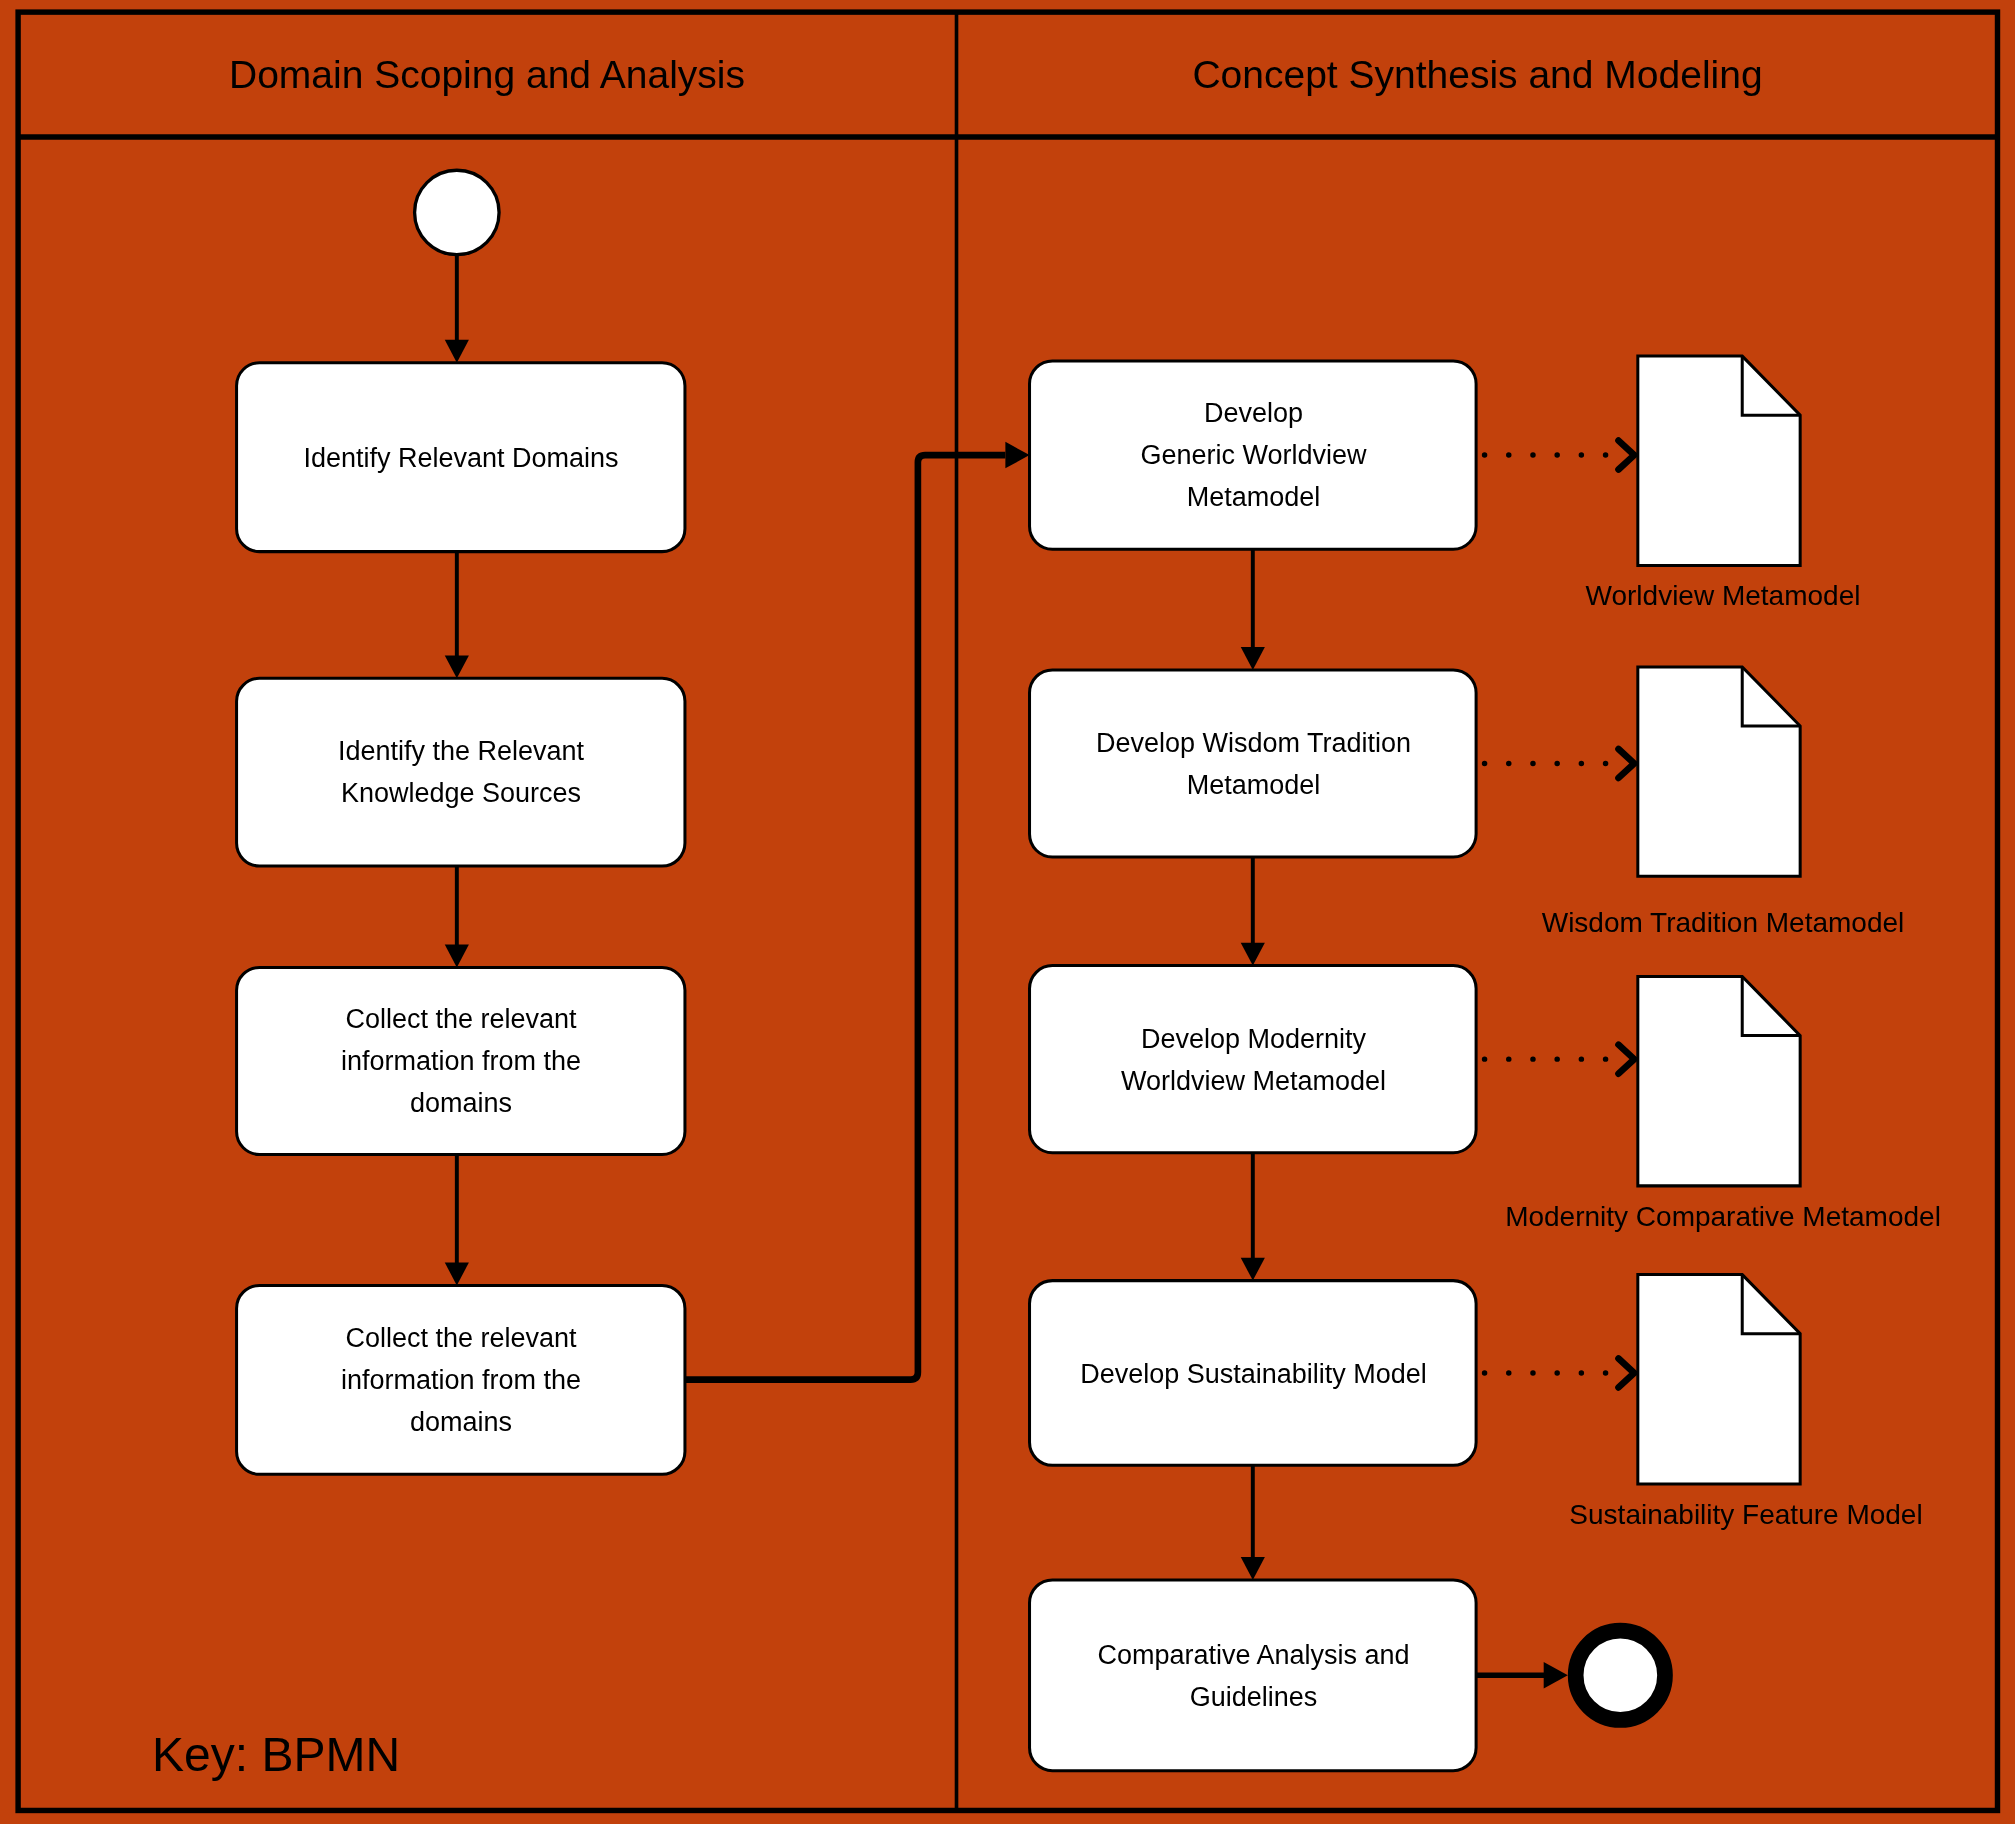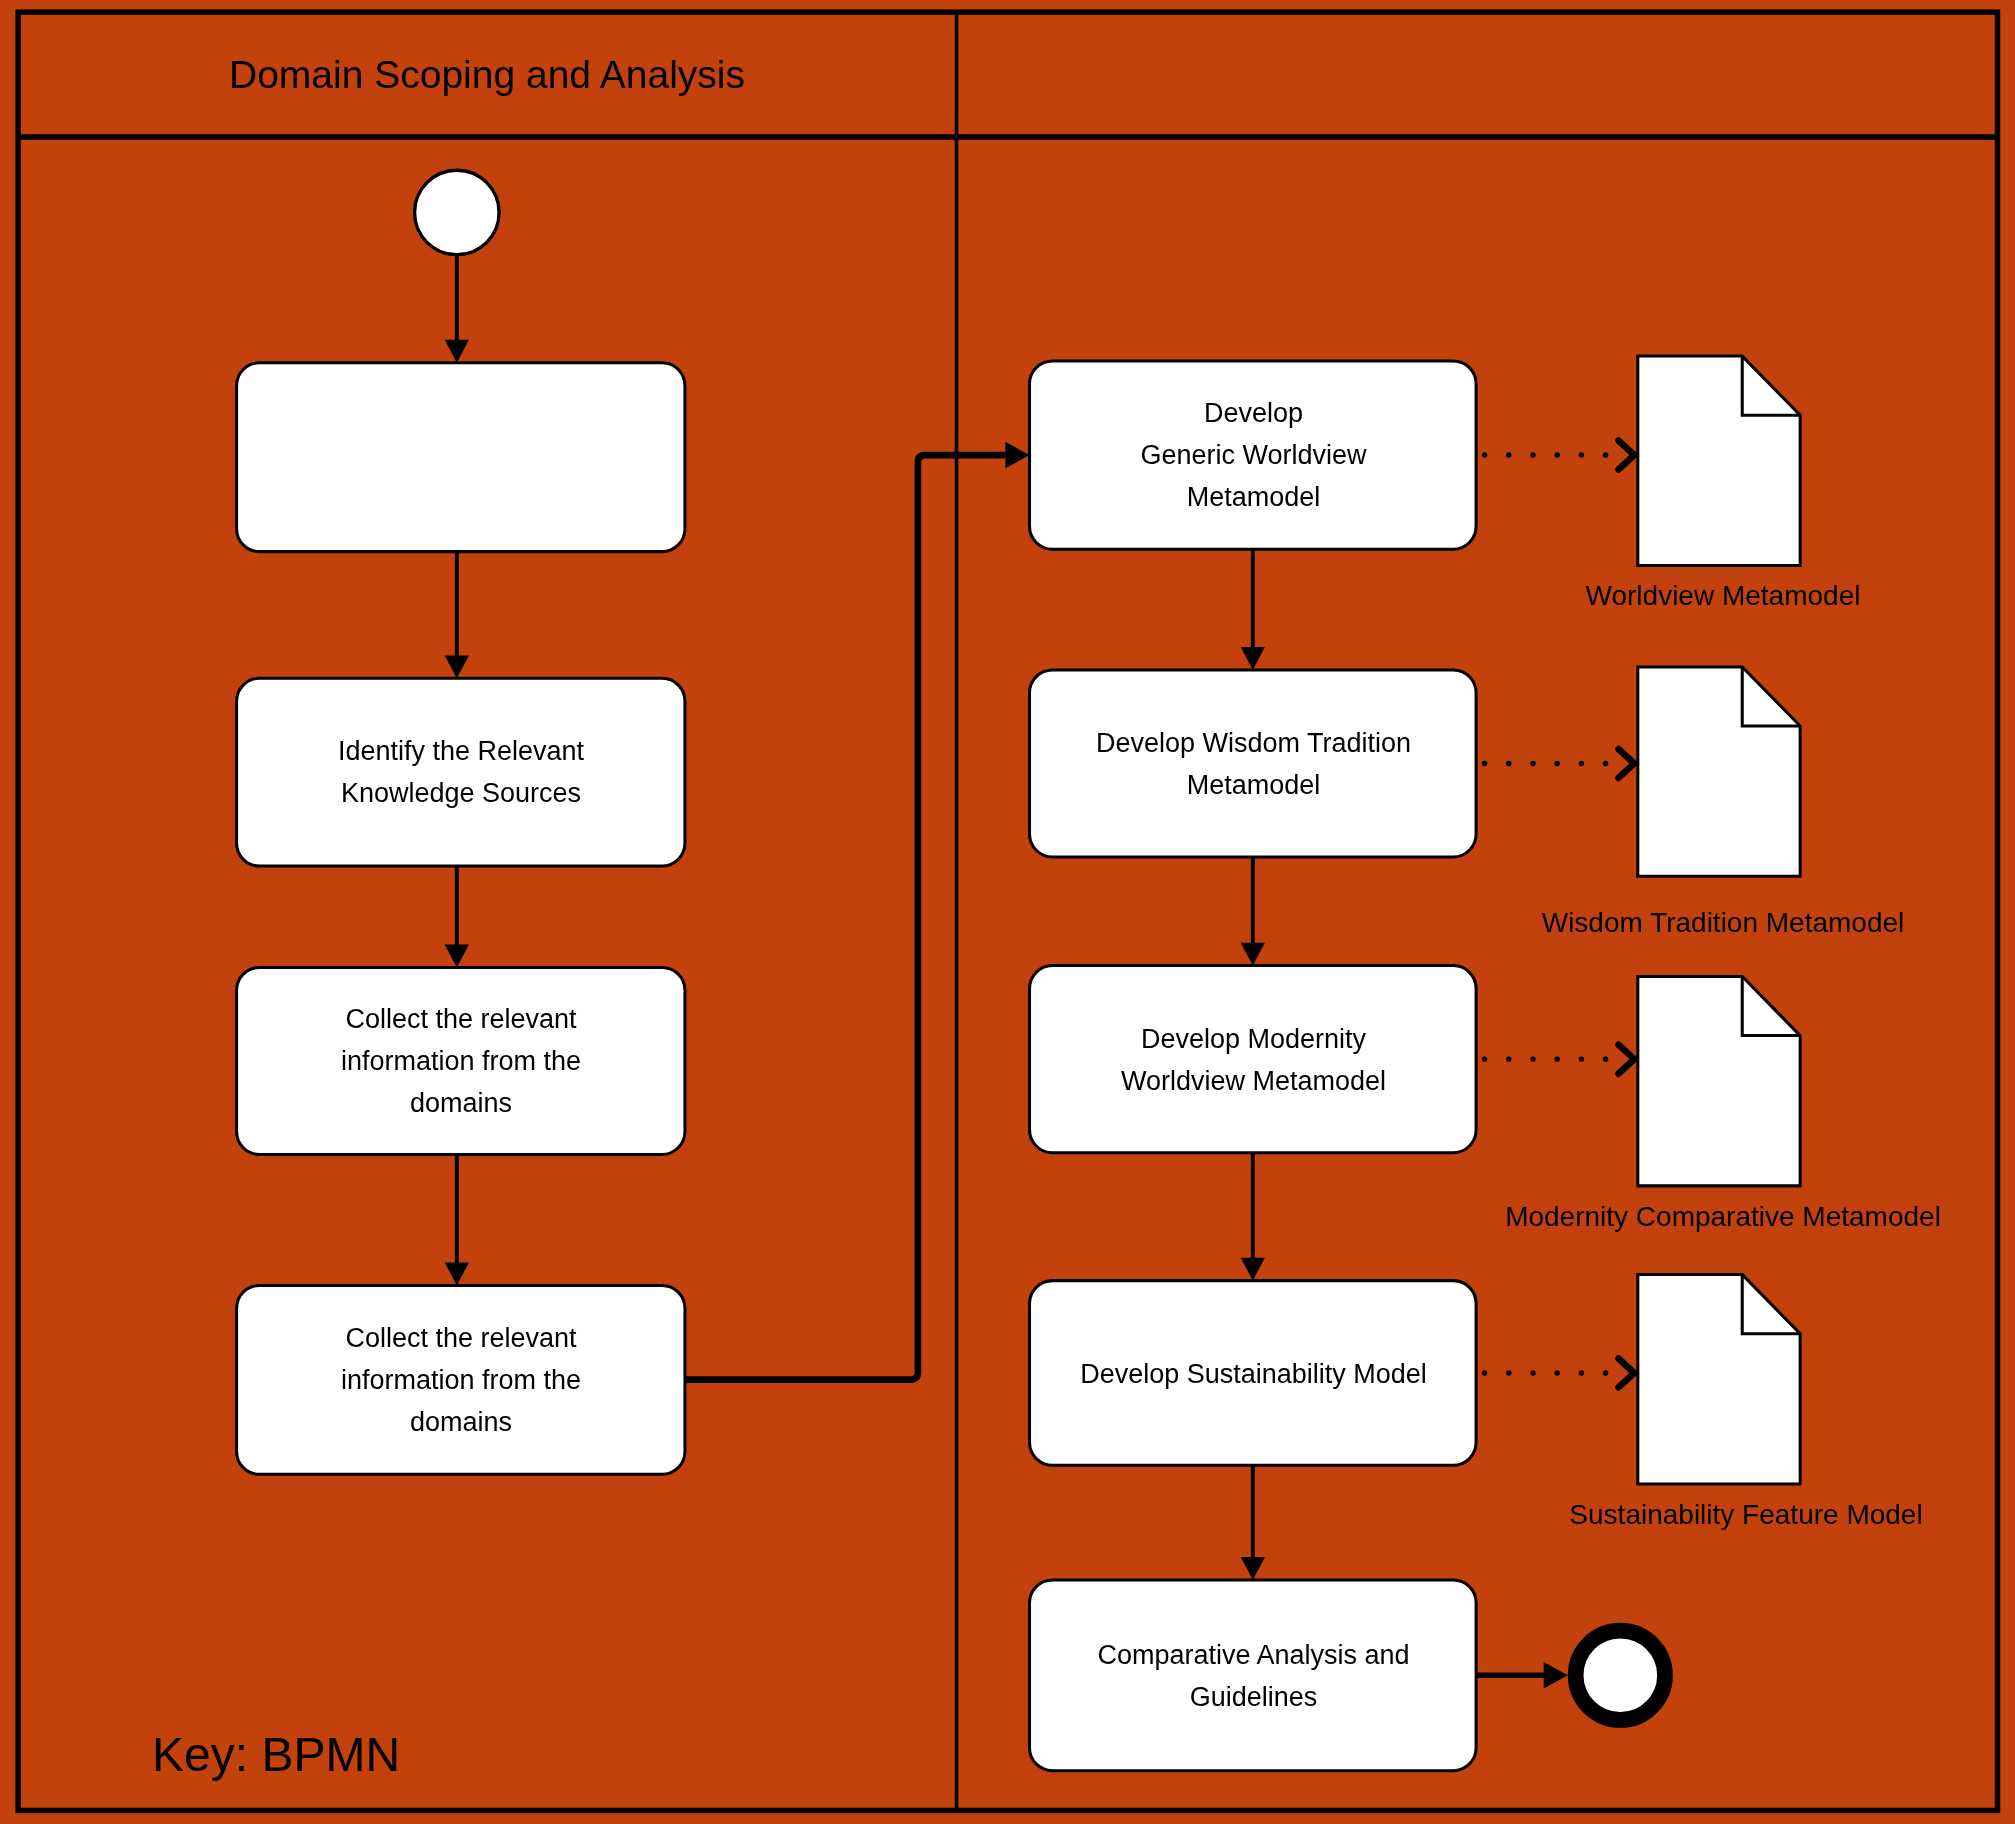--- a/index.html
+++ b/index.html
@@ -118,21 +118,23 @@
     </g>
 
     <g>
       <line x1="2446" y1="2776" x2="2562" y2="2776" stroke="#000" stroke-width="9"></line>
       <polygon points="2598,2776 2558,2754 2558,2798" fill="#000"></polygon>
     </g>
     <circle cx="2685" cy="2776" r="74" fill="#fff" stroke="#000" stroke-width="26"></circle>
   </svg>
 
   <div class="label lane-title" style="left:18px;top:12px;width:938px;height:125px;">Domain Scoping and Analysis</div>
+  <div class="label lane-title" style="left:957px;top:12px;width:1041px;height:125px;">Concept Synthesis and Modeling</div>
 
+  <div class="label task-label" style="left:237px;top:363px;width:448px;height:189px;">Identify Relevant Domains</div>
   <div class="label task-label" style="left:237px;top:678px;width:448px;height:188px;">Identify the Relevant
 Knowledge Sources</div>
   <div class="label task-label" style="left:237px;top:967px;width:448px;height:187px;">Collect the relevant
 information from the
 domains</div>
   <div class="label task-label" style="left:237px;top:1285px;width:448px;height:189px;">Collect the relevant
 information from the
 domains</div>
 
   <div class="label task-label" style="left:1030px;top:361px;width:447px;height:188px;">Develop

